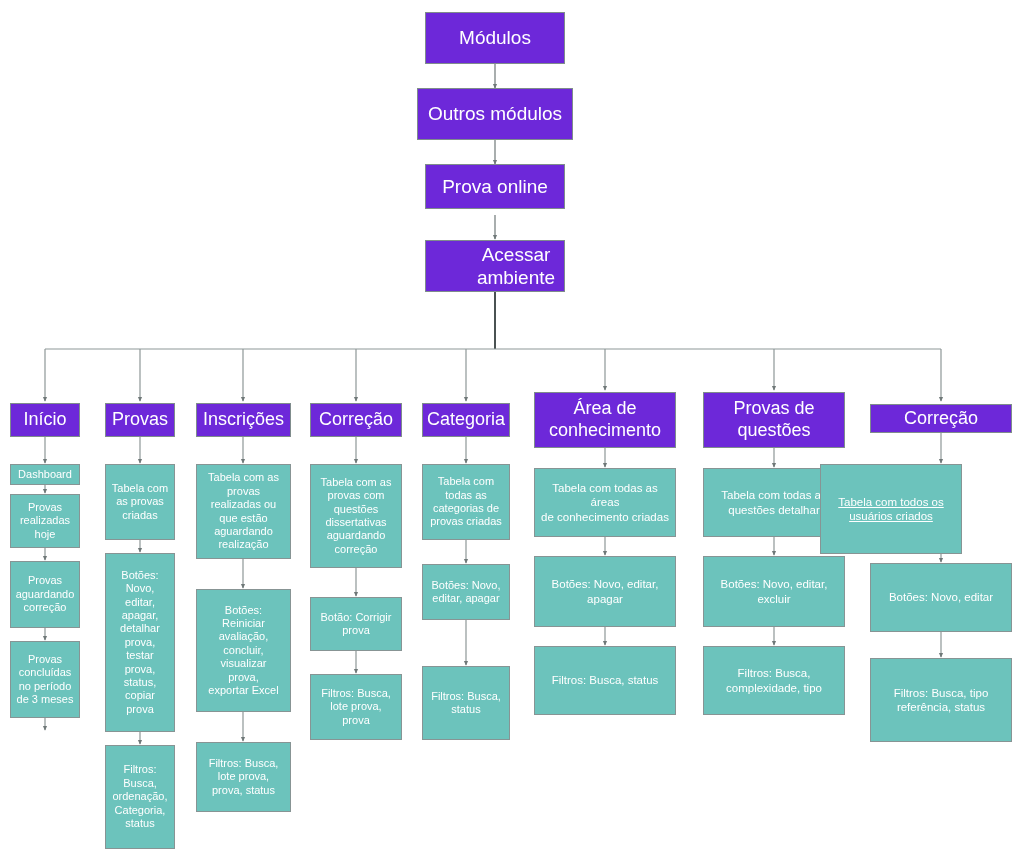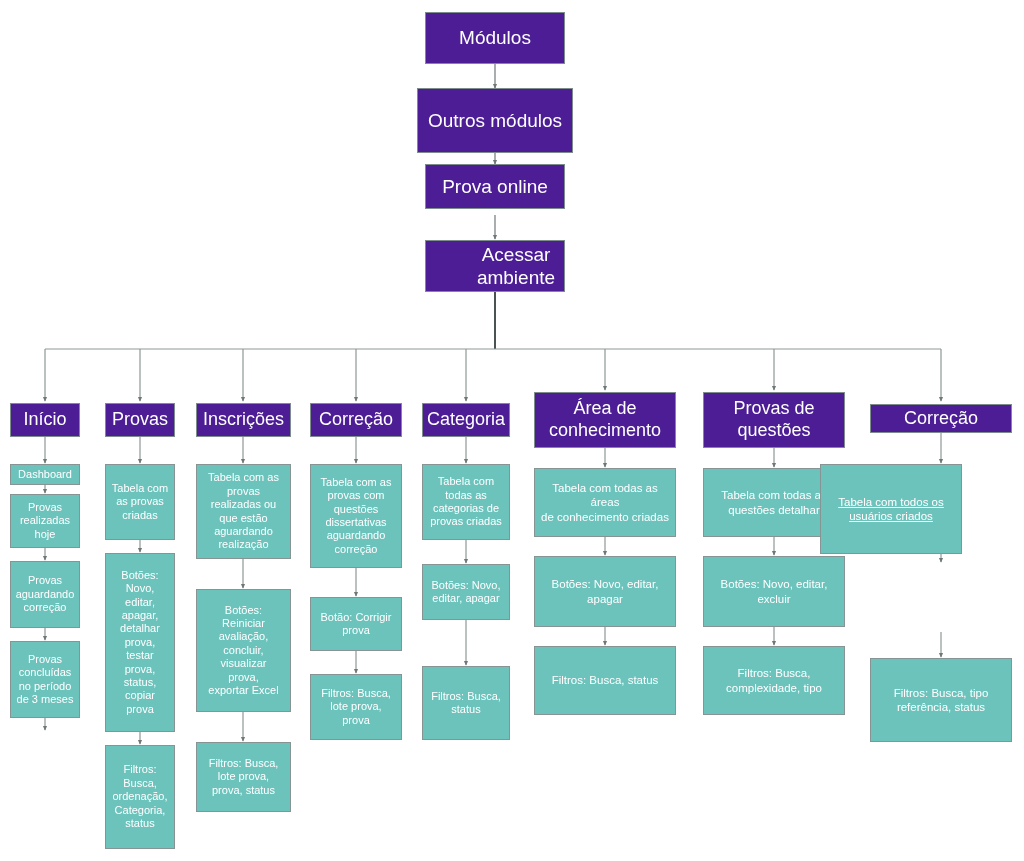--- a/index.html
+++ b/index.html
@@ -34,21 +34,21 @@
     align-items: center;
     justify-content: center;
     text-align: center;
     color: #ffffff;
     line-height: 1.22;
     border: 1px solid #9aa3a3;
     padding: 2px 4px;
     z-index: 2;
   }
   .node.dark {
-    background: #4c1d95;
+    background: #6d28d9;
     border-color: #7f8c8c;
   }
   .node.light {
     background: #6cc3bc;
     border-color: #879494;
   }
   .node .label {
     display: block;
     width: 100%;
     white-space: pre-line;
@@ -144,21 +144,21 @@
       <line x1="941" y1="433" x2="941" y2="463"></line>
       <line x1="941" y1="537" x2="941" y2="562"></line>
       <line x1="941" y1="632" x2="941" y2="657"></line>
     </g>
   </svg>
 
   <div class="node dark t-root" style="left:425px; top:12px; width:140px; height:52px;">
     <span class="label">Módulos</span>
   </div>
 
-  <div class="node dark t-root" style="left:417px; top:88px; width:156px; height:65px;">
+  <div class="node dark t-root" style="left:417px; top:88px; width:156px; height:52px;">
     <span class="label">Outros módulos</span>
   </div>
 
   <div class="node dark t-root" style="left:425px; top:164px; width:140px; height:45px;">
     <span class="label">Prova online</span>
   </div>
 
   <div class="node dark t-root" style="left:425px; top:240px; width:140px; height:52px;padding-left:46px;">
     <span class="label">Acessar
 ambiente</span>
@@ -314,18 +314,21 @@
 complexidade, tipo</span>
   </div>
 
   <div class="node dark t-head" style="left:870px; top:404px; width:142px; height:29px;">
     <span class="label">Correção</span>
   </div>
   <div class="node light t-body" style="left:820px; top:464px; width:142px; height:90px;text-decoration:underline;">
     <span class="label">Tabela com todos os
 usuários criados</span>
   </div>
+  <div class="node light t-body" style="left:870px; top:563px; width:142px; height:69px;">
+    <span class="label">Botões: Novo, editar</span>
+  </div>
   <div class="node light t-body" style="left:870px; top:658px; width:142px; height:84px;">
     <span class="label">Filtros: Busca, tipo
 referência, status</span>
   </div>
 
 </div>
 
 </body></html>

